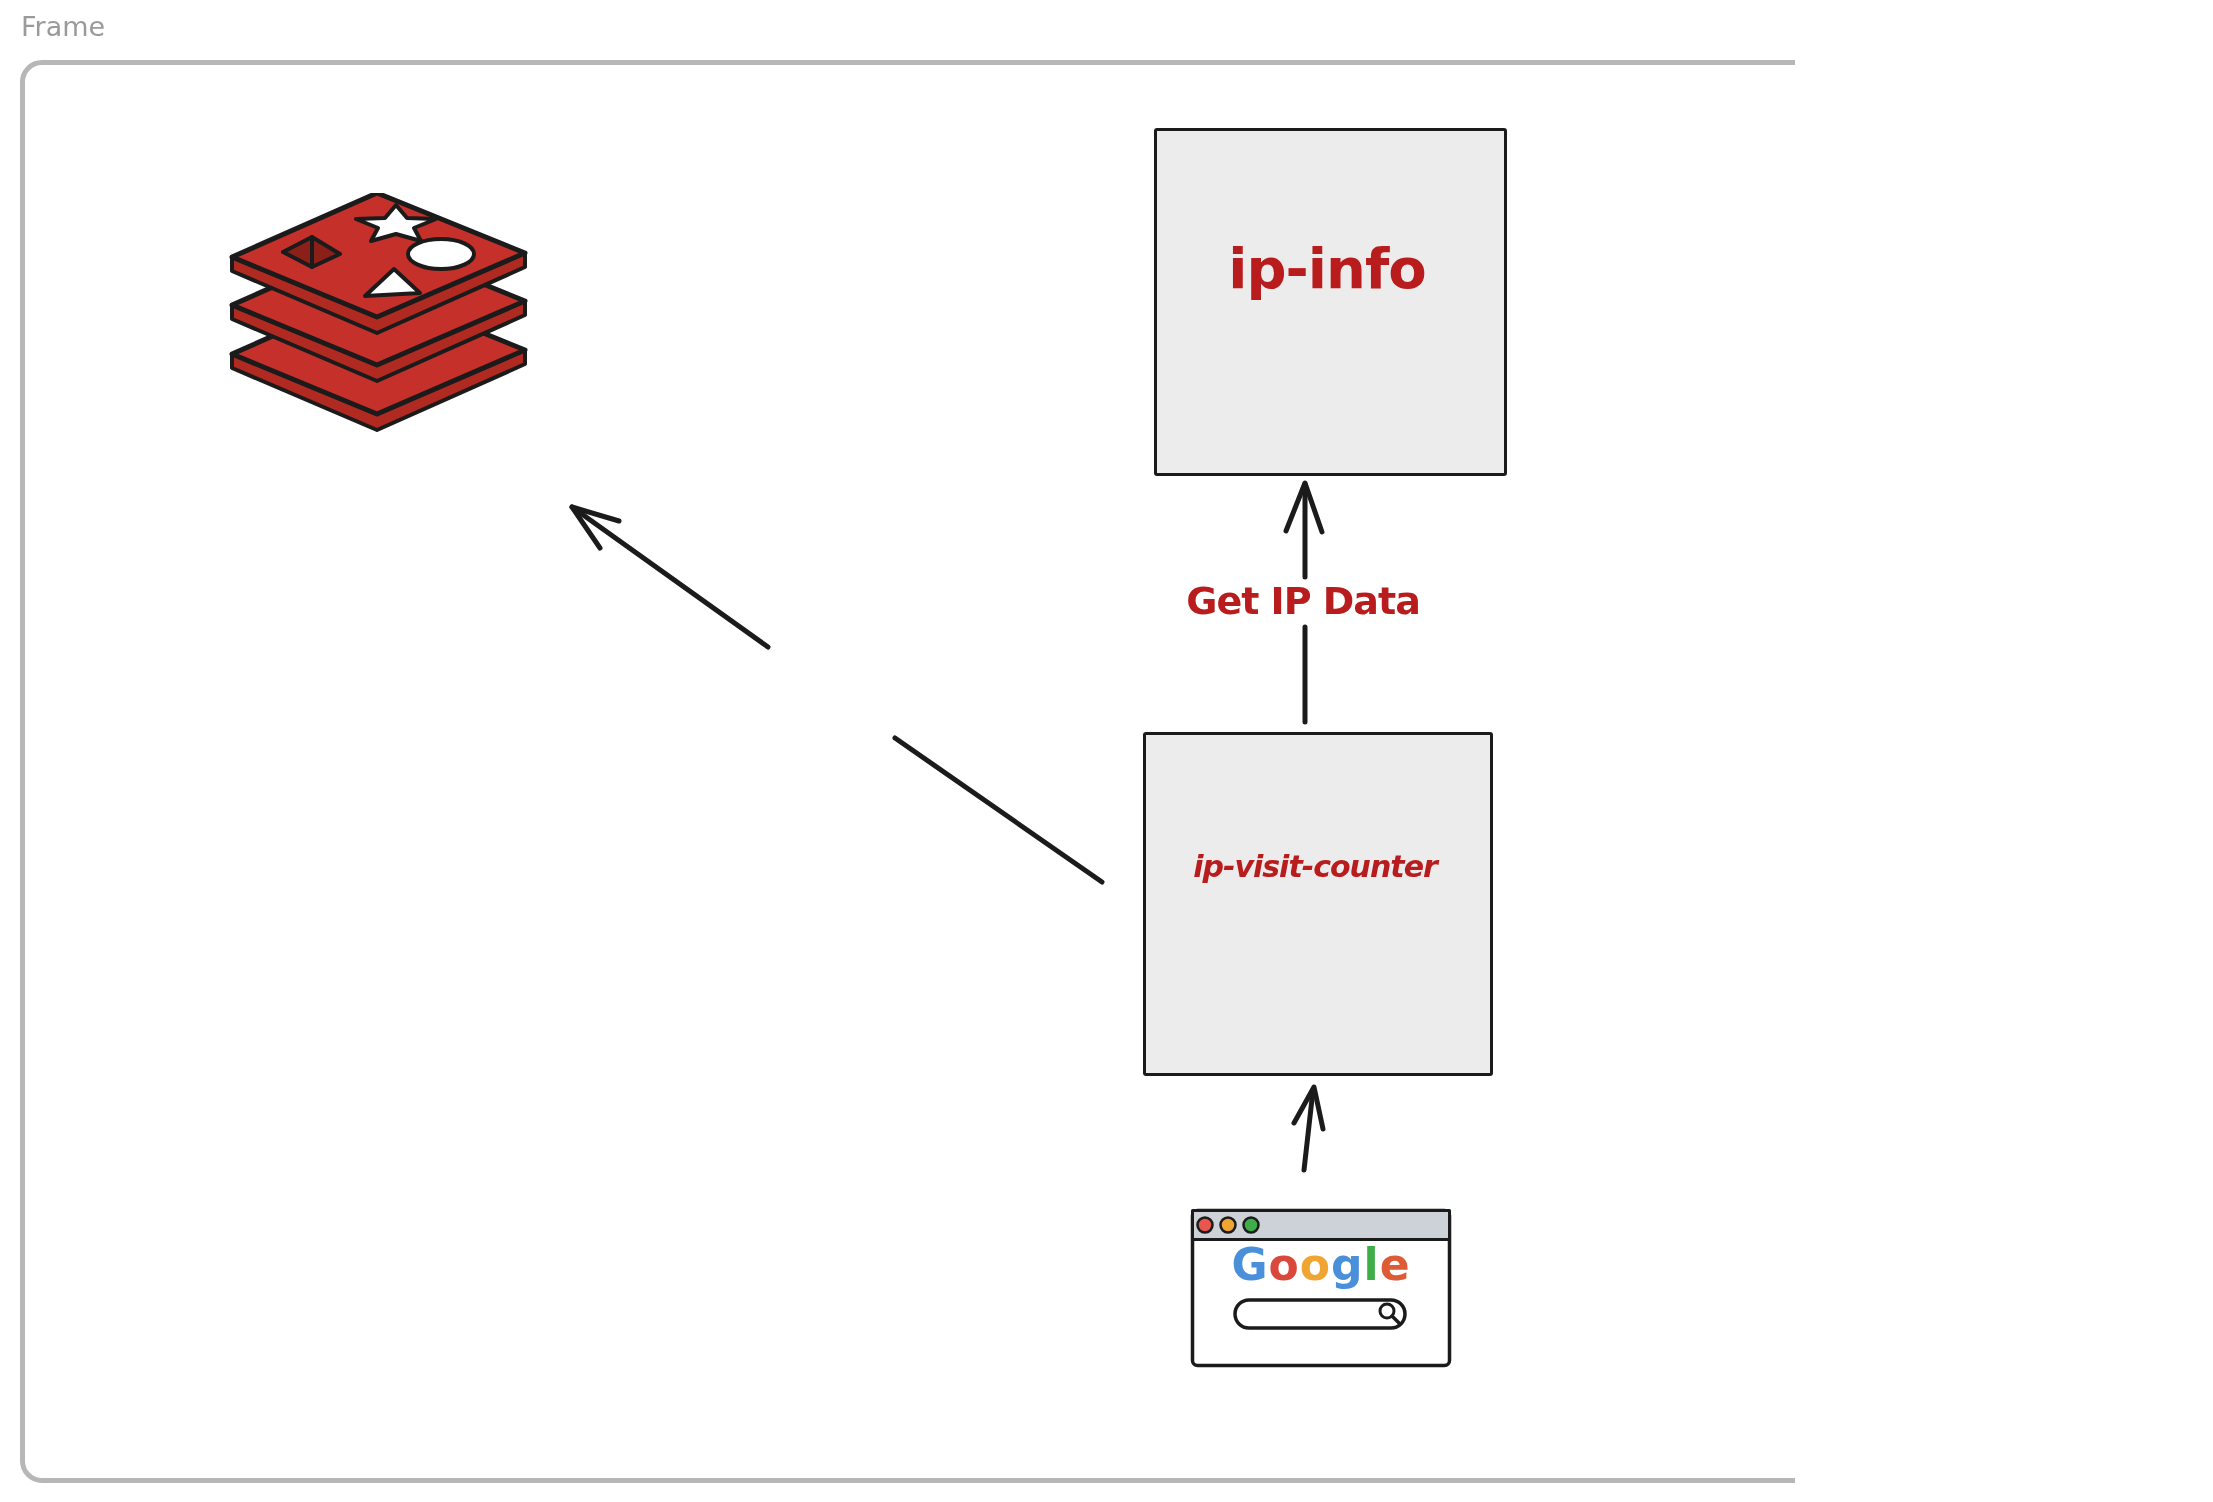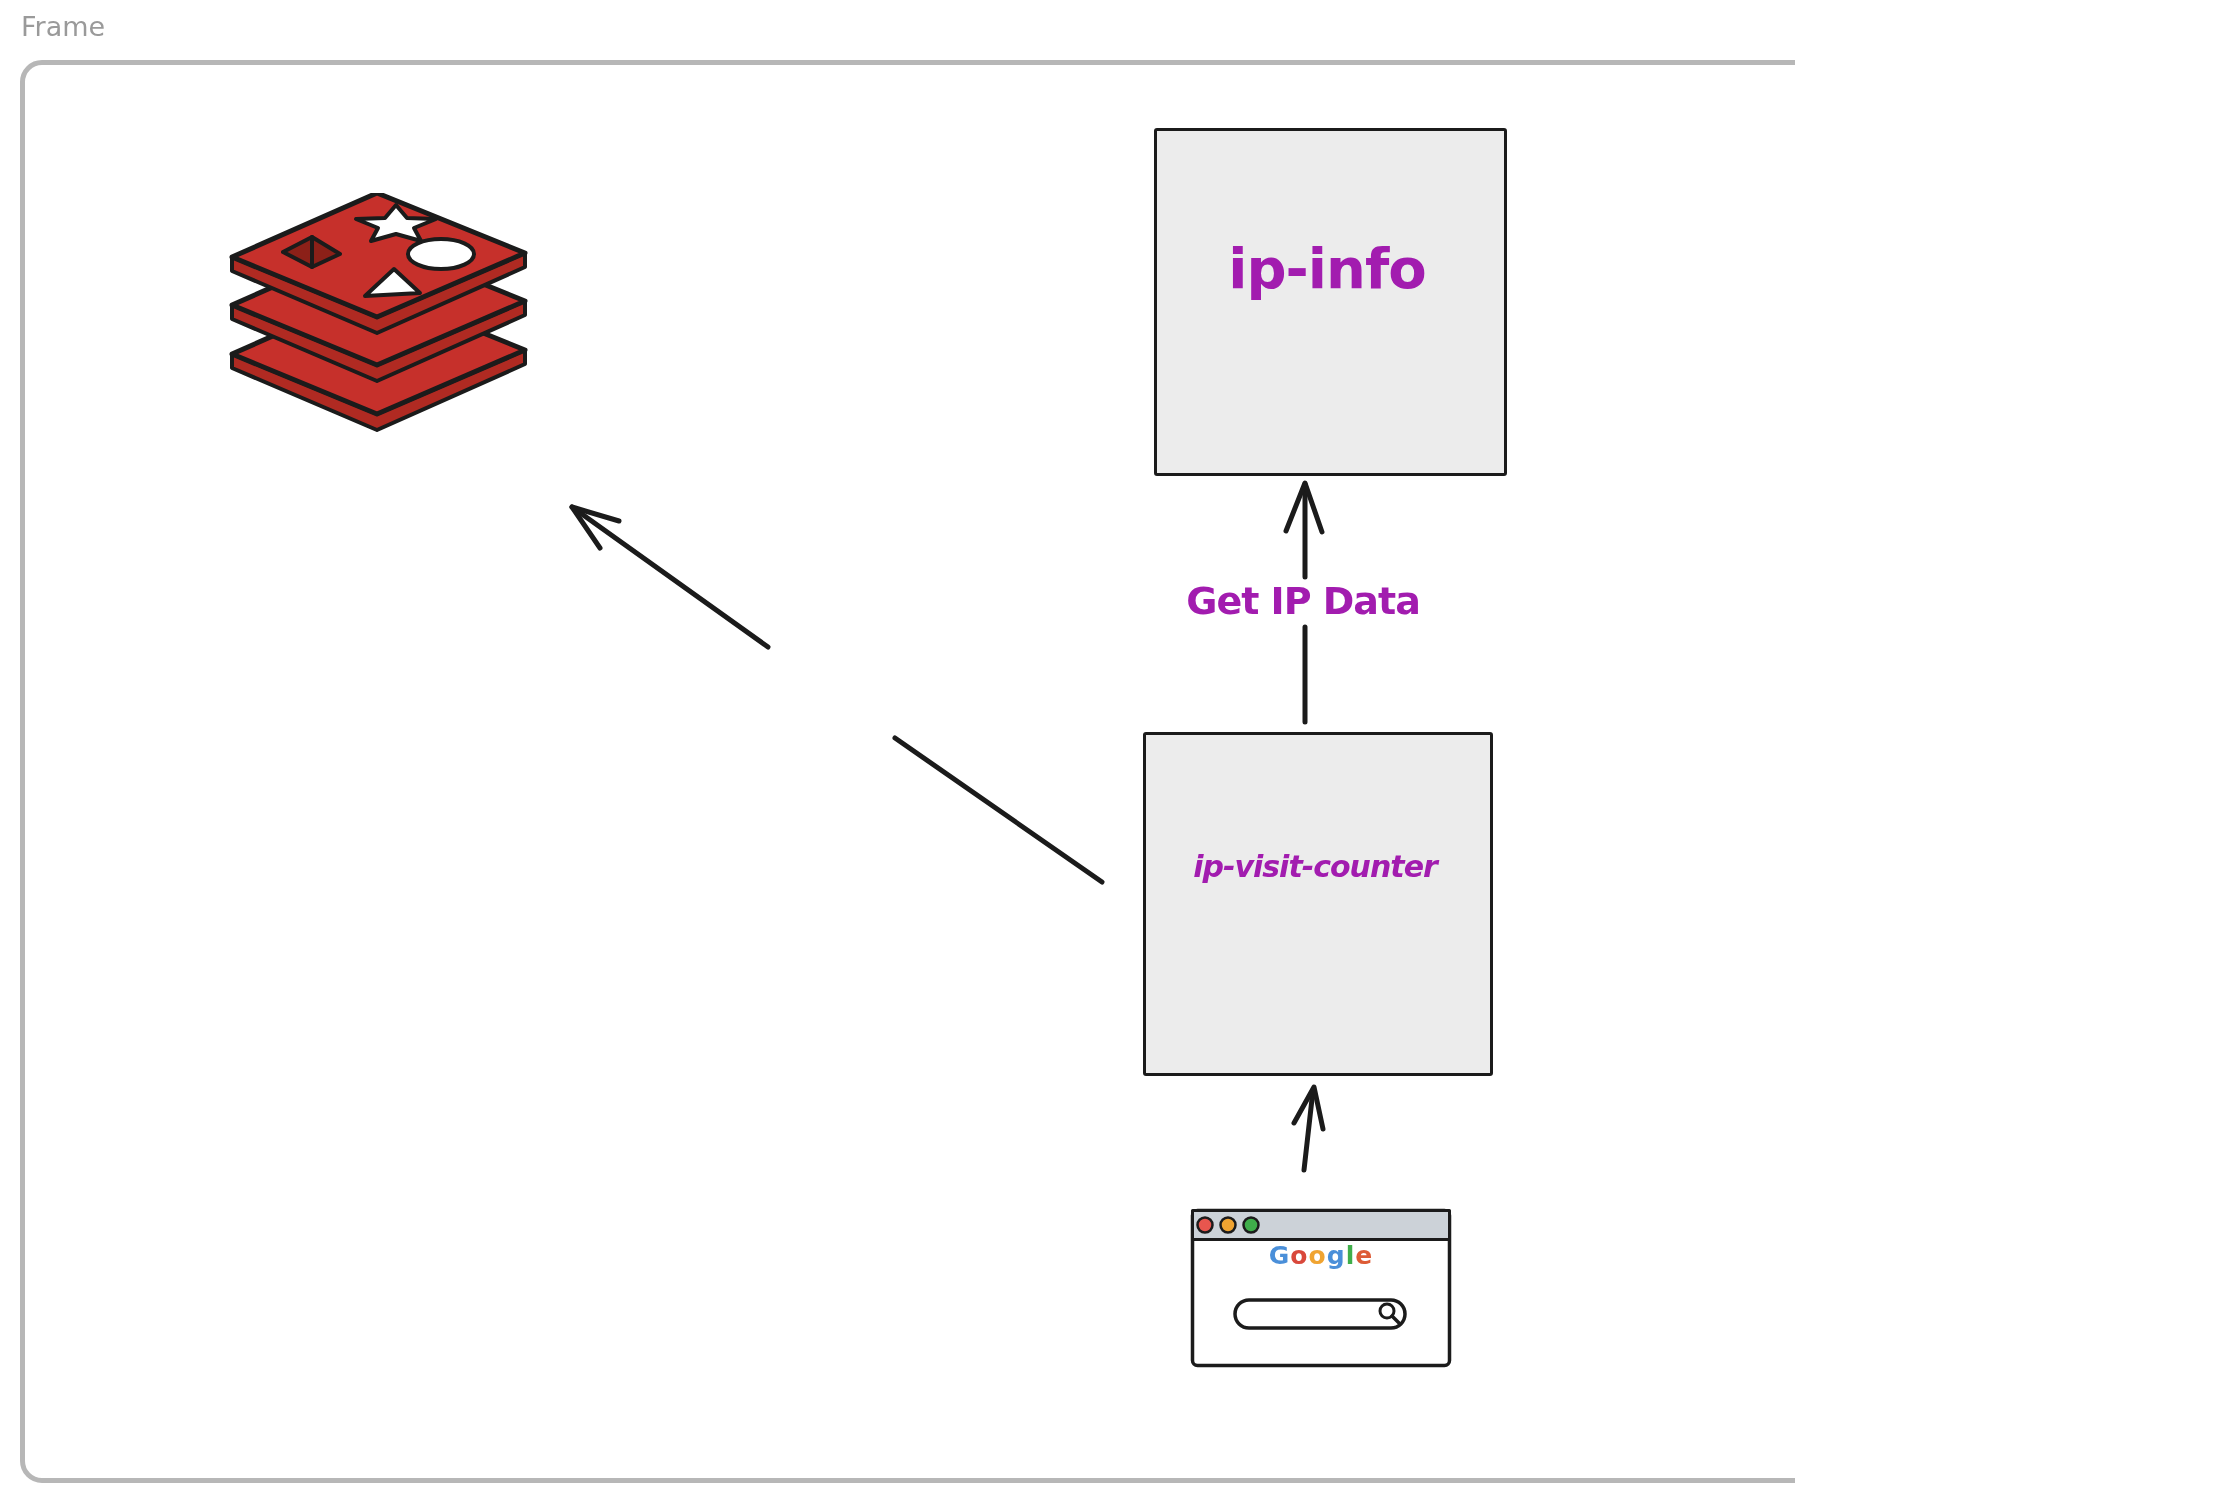--- a/index.html
+++ b/index.html
@@ -7,29 +7,29 @@
   body{font-family:"DejaVu Sans","Liberation Sans",sans-serif;}
   .canvas{position:relative;width:1795px;height:1502px;background:#fff;overflow:hidden;}
   .frame-label{position:absolute;left:21px;top:11px;font-size:27px;color:#9a9a9a;font-weight:400;}
   .frame-border{position:absolute;left:20px;top:60px;width:2163px;height:1413px;
     border:5px solid #b7b7b7;border-radius:22px;background:#fff;}
   .node{position:absolute;background:#ececec;border:3px solid #1b1b1b;border-radius:3px;}
   .node-ip-info{left:1154px;top:128px;width:347px;height:342px;}
   .node-counter{left:1143px;top:732px;width:344px;height:338px;}
   .abs-svg{position:absolute;}
   .arrows{position:absolute;left:0;top:0;width:2213px;height:1502px;pointer-events:none;}
-  .label{position:absolute;transform:translate(-50%,-50%);color:#a21caf;font-weight:bold;
+  .label{position:absolute;transform:translate(-50%,-50%);color:#b91c1c;font-weight:bold;
     white-space:nowrap;letter-spacing:-1px;}
   .label-ip-info{left:1327px;top:268px;font-size:56px;}
   .label-counter{left:1315px;top:866px;font-size:30px;font-style:italic;}
   .label-get-ip{left:1303px;top:601px;font-size:38px;}
   .label-increment{left:750px;top:695px;font-size:48px;}
   .label-frontend{left:1330px;top:1410px;font-size:60px;}
   .google-row{position:absolute;left:1190px;top:1243px;width:262px;text-align:center;
-    font-size:25px;font-weight:bold;letter-spacing:1px;line-height:1;}
+    font-size:44px;font-weight:bold;letter-spacing:1px;line-height:1;}
 </style>
 </head>
 <body>
 
 <div class="canvas">
 
   <div class="frame-label">Frame</div>
   <div class="frame-border"></div>
 
   <svg class="abs-svg" style="left:228px;top:193px" width="300" height="240" viewBox="0 0 300 240">

